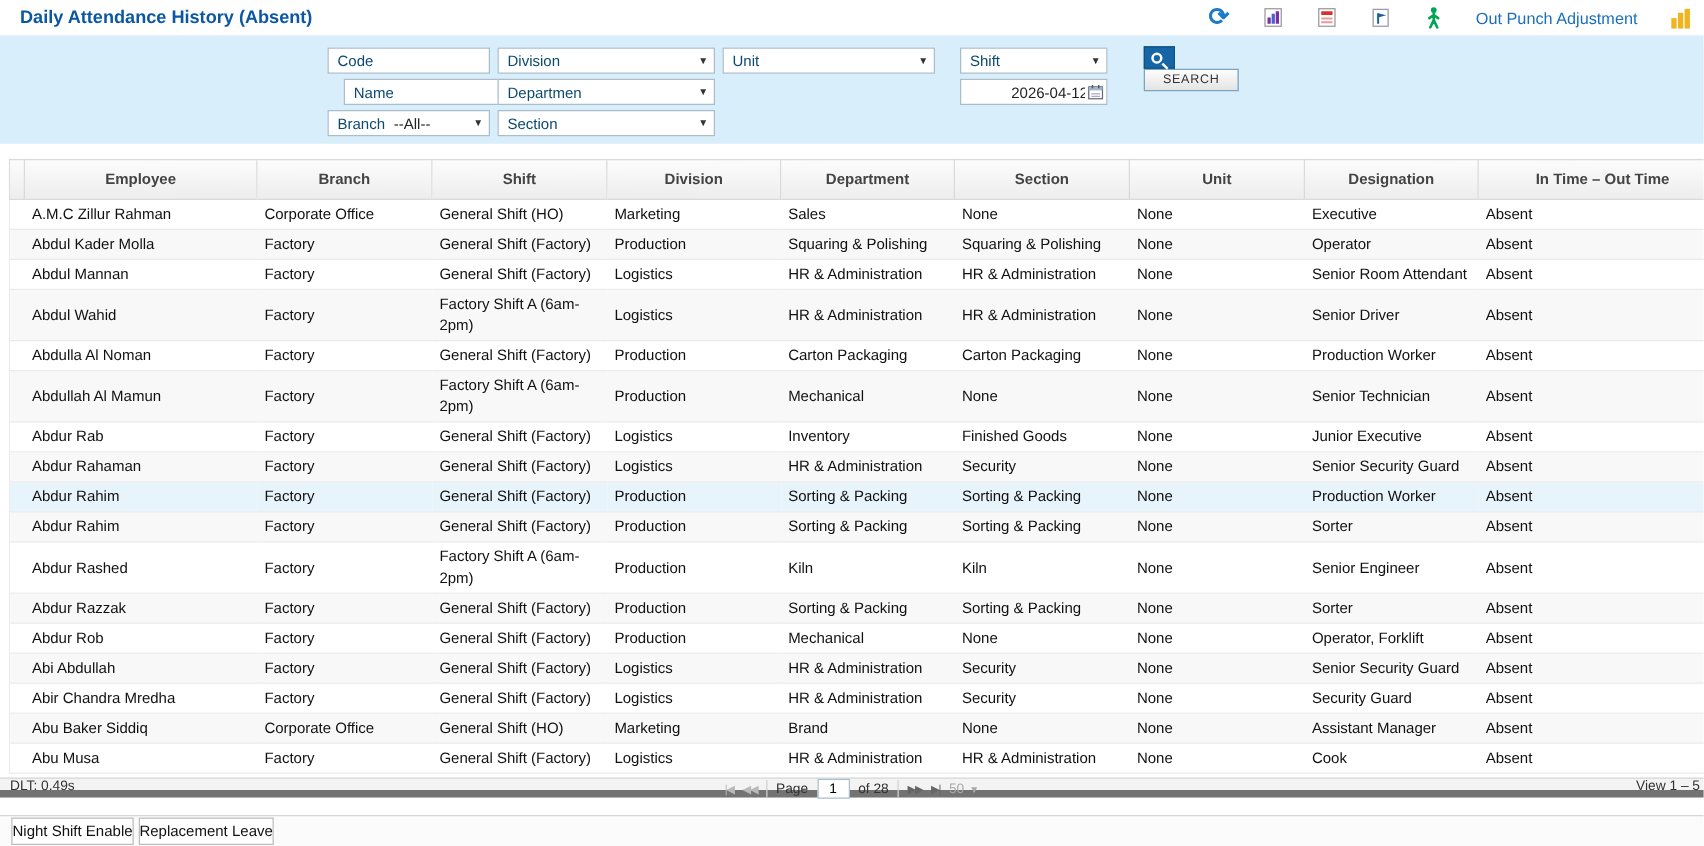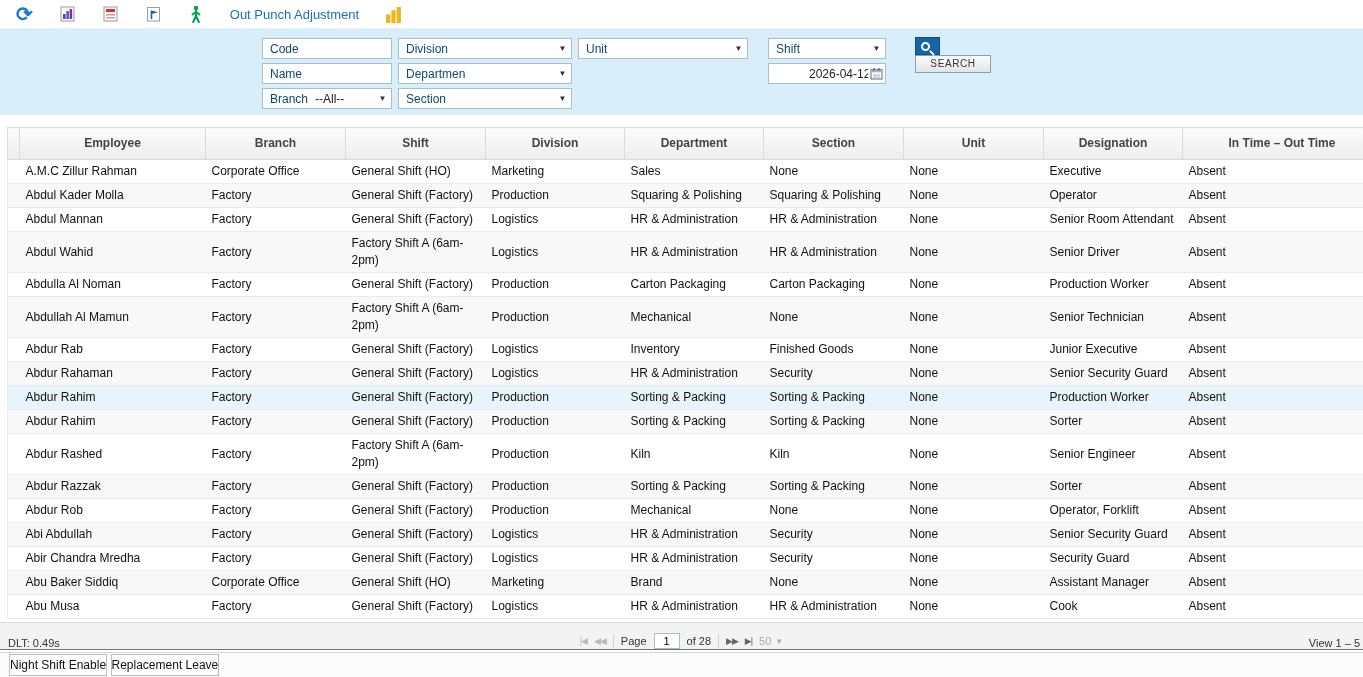--- a/index.html
+++ b/index.html
@@ -55,23 +55,23 @@
     font-size:12px; font-weight:bold; color:#444; padding:8px 6px; line-height:15px;
     text-align:center; white-space:nowrap; overflow:hidden; cursor:pointer; }
   tbody td { font-size:12px; color:#111; padding:3px 6px; line-height:17px;
     border-bottom:1px solid #ebebeb; vertical-align:middle; word-wrap:break-word; }
   tbody tr:nth-child(even) { background:#f8f8f8; }
   tbody tr.sel { background:#e8f4fc; }
   tbody tr { cursor:pointer; }
   tbody td:first-child { border-left:1px solid #ececec; }
 
   
-  .pager { position:absolute; top:622px; left:0; right:0; height:28px; background:#f3f3f3;
-    border-top:1px solid #d8d8d8; border-bottom:1px solid #737373;
-    display:flex; align-items:flex-end; font-size:11px; color:#333; }
+  .pager { position:absolute; top:622px; left:0; right:0; height:16px; background:#f3f3f3;
+    border-top:1px solid #d8d8d8; border-bottom:6px solid #737373;
+    display:flex; align-items:flex-start; font-size:11px; color:#333; }
   .dlt { position:absolute; left:8px; }
   .pcenter { margin:0 auto; display:flex; align-items:center; gap:7px; }
   .pic { font-size:9px; letter-spacing:-1px; color:#666; cursor:pointer; }
   .pic.dis { color:#b9b9b9; }
   .psep { width:1px; height:14px; background:#d2d2d2; }
   .pinput { width:26px; height:16px; border:1px solid #a9bdcb; font-size:11px;
     text-align:center; font-family:inherit; padding:0; }
   .psize { display:flex; align-items:center; gap:4px; color:#aaa; cursor:pointer; }
   .psize .chev { font-size:8px; color:#a8a8a8; }
   .view { position:absolute; right:3px; color:#333; white-space:nowrap; }
@@ -81,20 +81,21 @@
     background:#fbfbfb; border-top:1px solid #d6d6d6; padding:1px 0 0 9px; }
   .btab { display:inline-block; height:22px; line-height:21px; padding:0 0;
     background:#fff; border:1px solid #bdbdbd; font-size:12px; color:#111;
     cursor:pointer; margin-left:-1px; }
   .btab:first-child { margin-left:0; }
 </style>
 </head>
 <body>
 
 <div class="topbar">
+  <div class="page-title">Daily Attendance History (Absent)</div>
   <div class="top-icons">
     <span class="ticon refresh">⟳</span>
     <span class="ticon">
       <svg width="17" height="18" viewBox="0 0 16 18">
         <rect x="1.5" y="2" width="13" height="14" fill="#fff" stroke="#999"></rect>
         <rect x="3.5" y="9" width="2.6" height="5" fill="#7b2fa6"></rect>
         <rect x="6.8" y="6" width="2.6" height="8" fill="#4a5fd0"></rect>
         <rect x="10.1" y="4" width="2.6" height="10" fill="#7b2fa6"></rect>
       </svg>
     </span>
@@ -145,21 +146,21 @@
     <span class="lbl">Unit</span>
     <span class="val"></span>
     <span class="arrow">▼</span>
   </div>
   <div class="fg w-shift" style="left:768px;top:9px;width:118px">
     <span class="lbl">Shift</span>
     <span class="val"></span>
     <span class="arrow">▼</span>
   </div>
 
-  <div class="fg w-name" style="left:262px;top:34px;width:130px">
+  <div class="fg w-name" style="left:275px;top:34px;width:130px">
     <span class="lbl">Name</span>
     <input value="" style="">
   </div>
   <div class="fg w-dept" style="left:398px;top:34px;width:174px">
     <span class="lbl">Department</span>
     <span class="val"></span>
     <span class="arrow">▼</span>
   </div>
   <div class="fg w-date" style="left:768px;top:34px;width:118px">
     <span class="lbl">Date</span>

